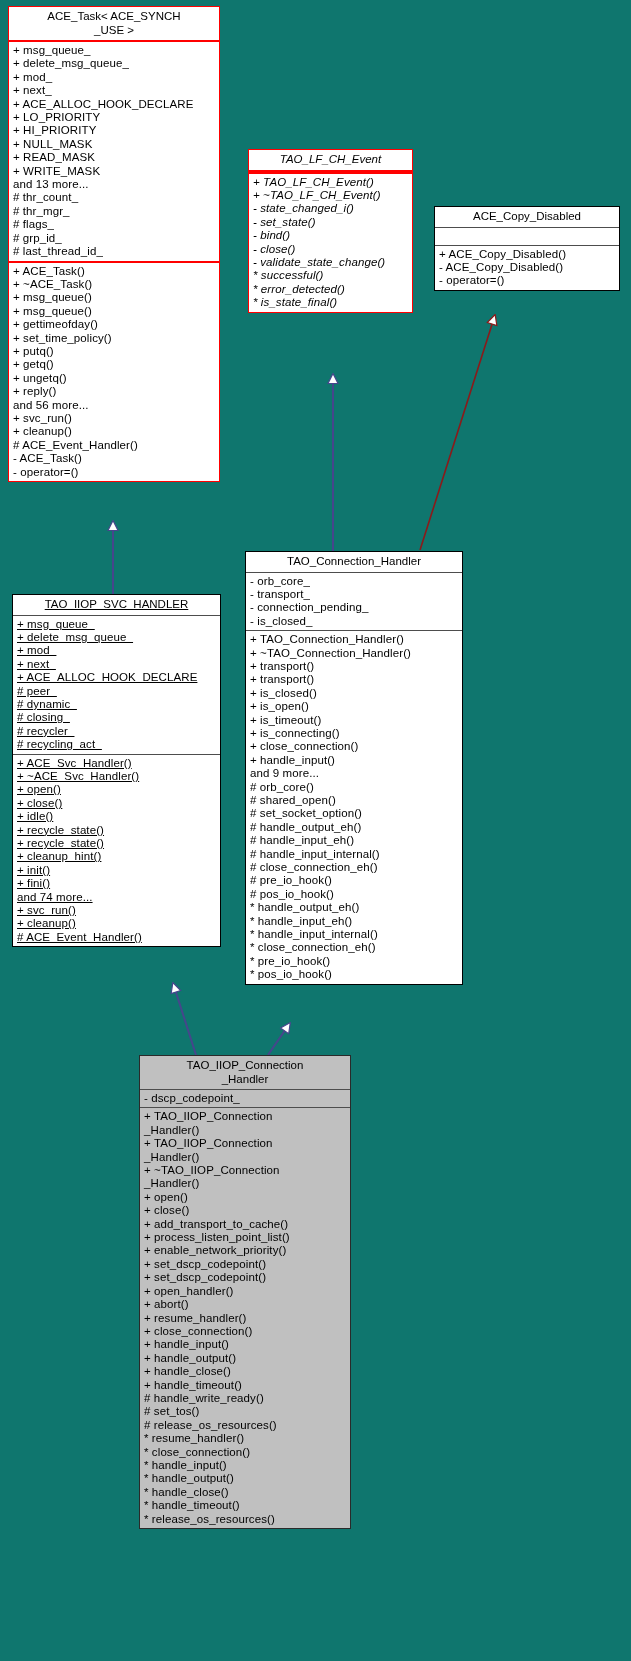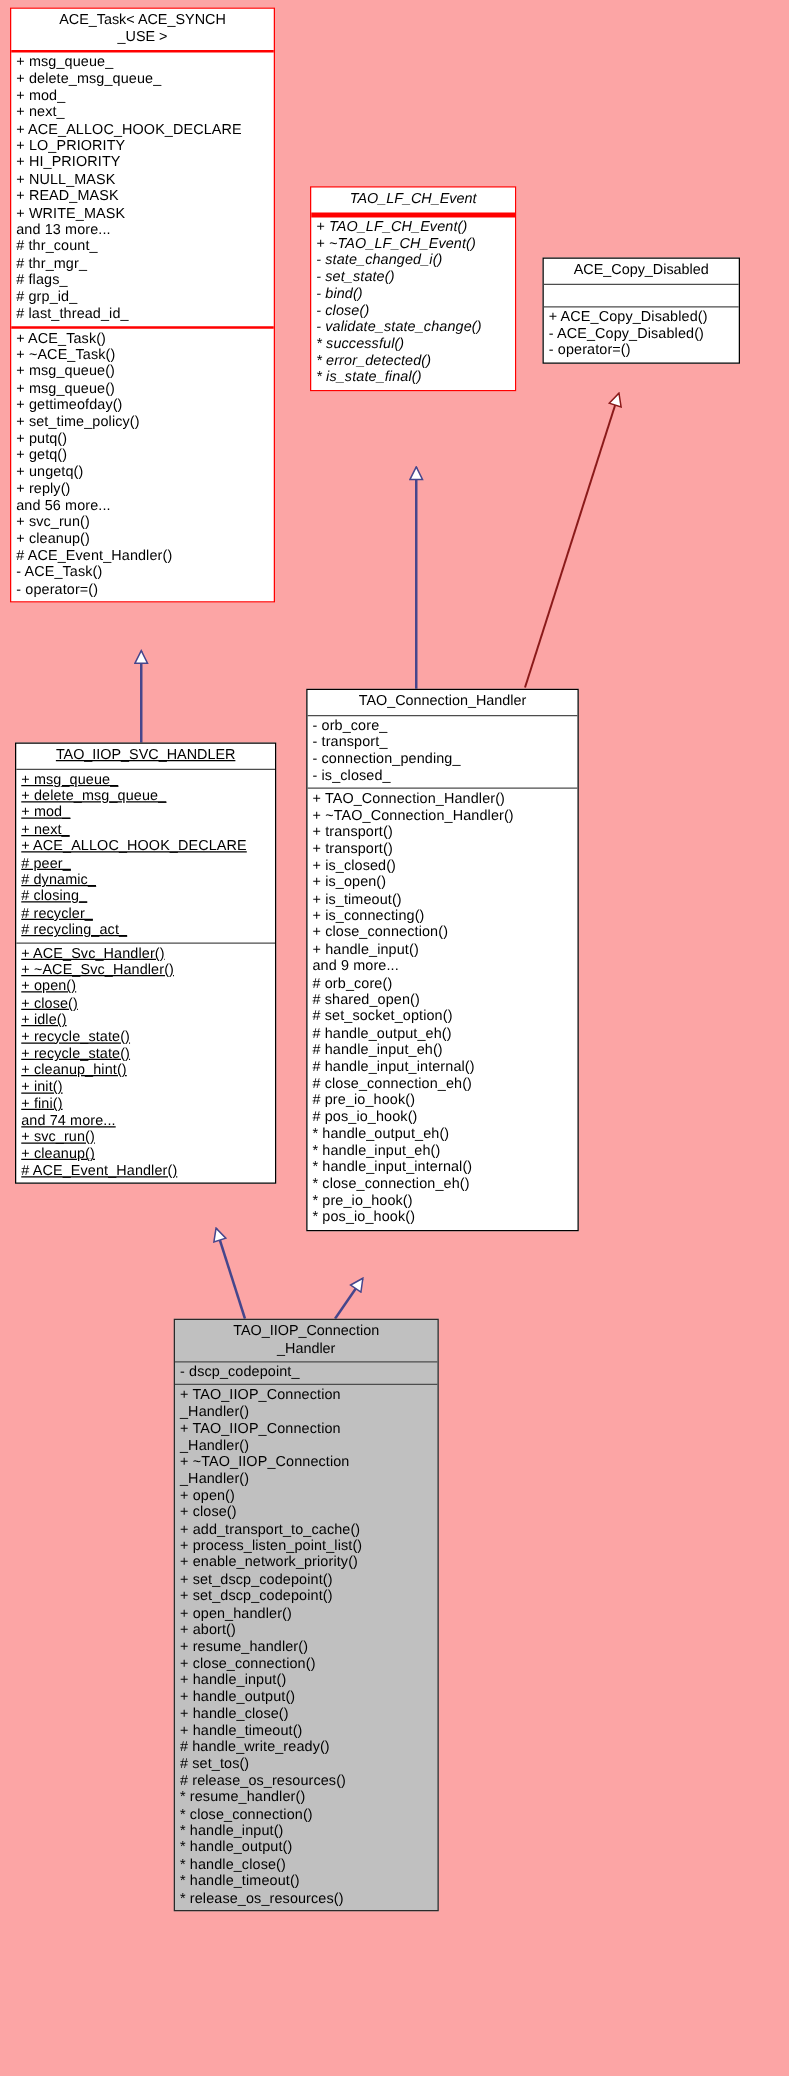--- a/index.html
+++ b/index.html
@@ -9,21 +9,21 @@
   }
   body {
     font-family: "Liberation Sans", sans-serif;
     -webkit-font-smoothing: none;
   }
   #canvas {
     position: relative;
     width: 631px;
     height: 1661px;
     overflow: hidden;
-    background: #fca5a5;
+    background: #0f766e;
   }
   .edges {
     position: absolute;
     left: 0;
     top: 0;
     width: 631px;
     height: 1661px;
     pointer-events: none;
   }
   .node {
@@ -155,21 +155,21 @@
         <div class="row">- set_state()</div>
         <div class="row">- bind()</div>
         <div class="row">- close()</div>
         <div class="row">- validate_state_change()</div>
         <div class="row">* successful()</div>
         <div class="row">* error_detected()</div>
         <div class="row">* is_state_final()</div>
       </div>
   </div>
 
-  <div class="node black" style="left:434px; top:206px; width:158px;">
+  <div class="node black" style="left:434px; top:206px; width:186px;">
     <div class="node-title">ACE_Copy_Disabled</div>
     <div class="sep"></div>
     <div class="compartment empty"></div>
     <div class="sep"></div>
     <div class="compartment">
         <div class="row">+ ACE_Copy_Disabled()</div>
         <div class="row">- ACE_Copy_Disabled()</div>
         <div class="row">- operator=()</div>
       </div>
   </div>

